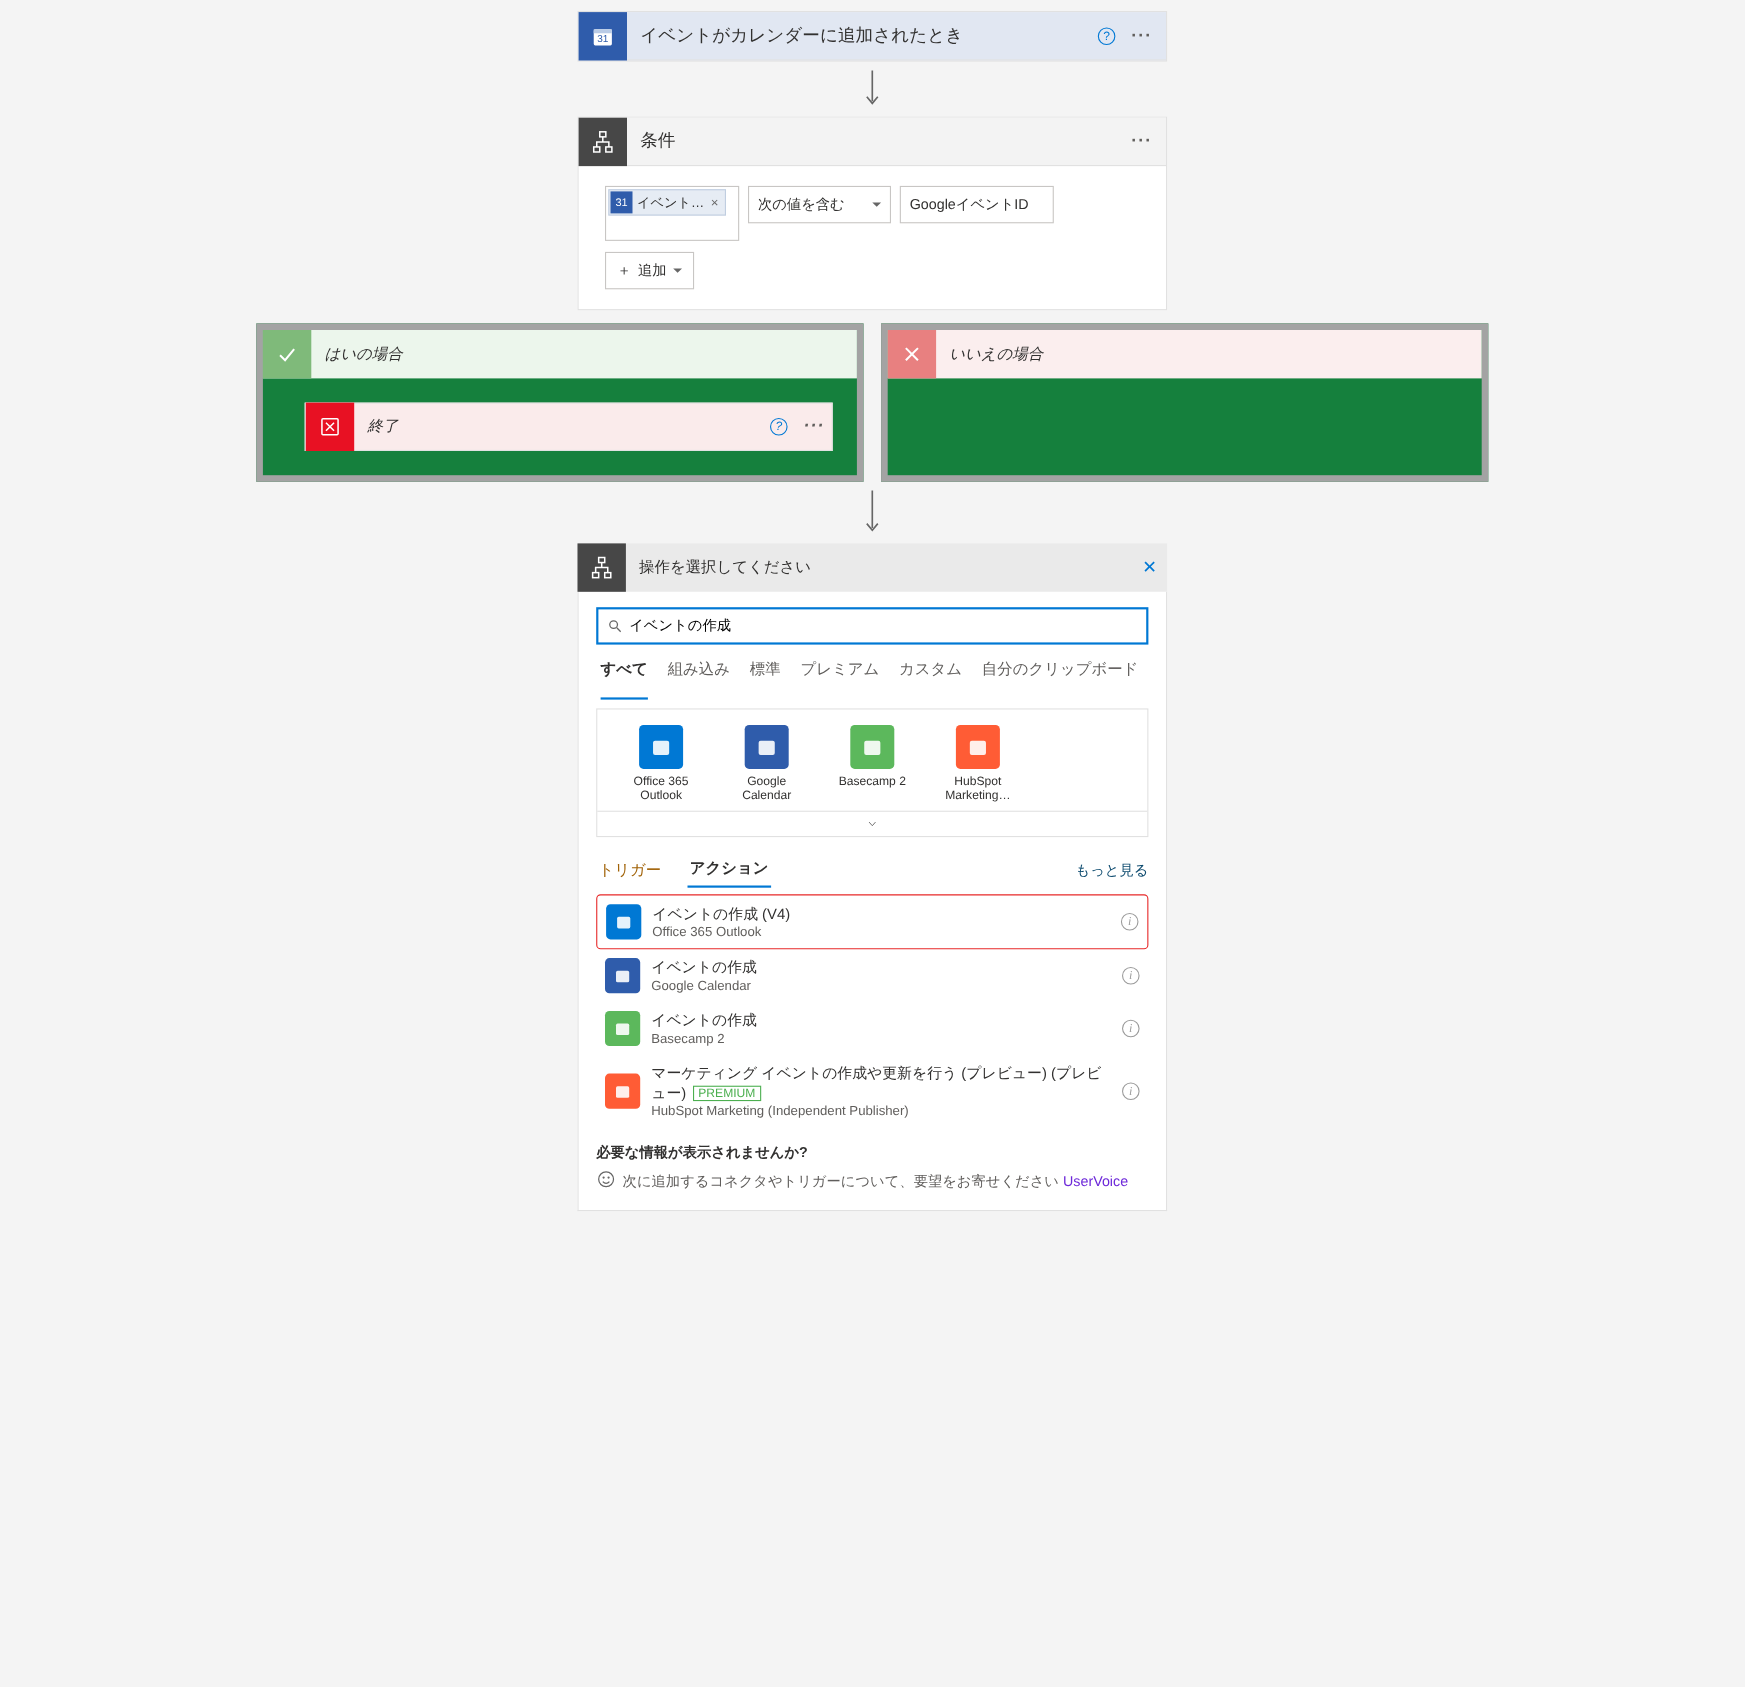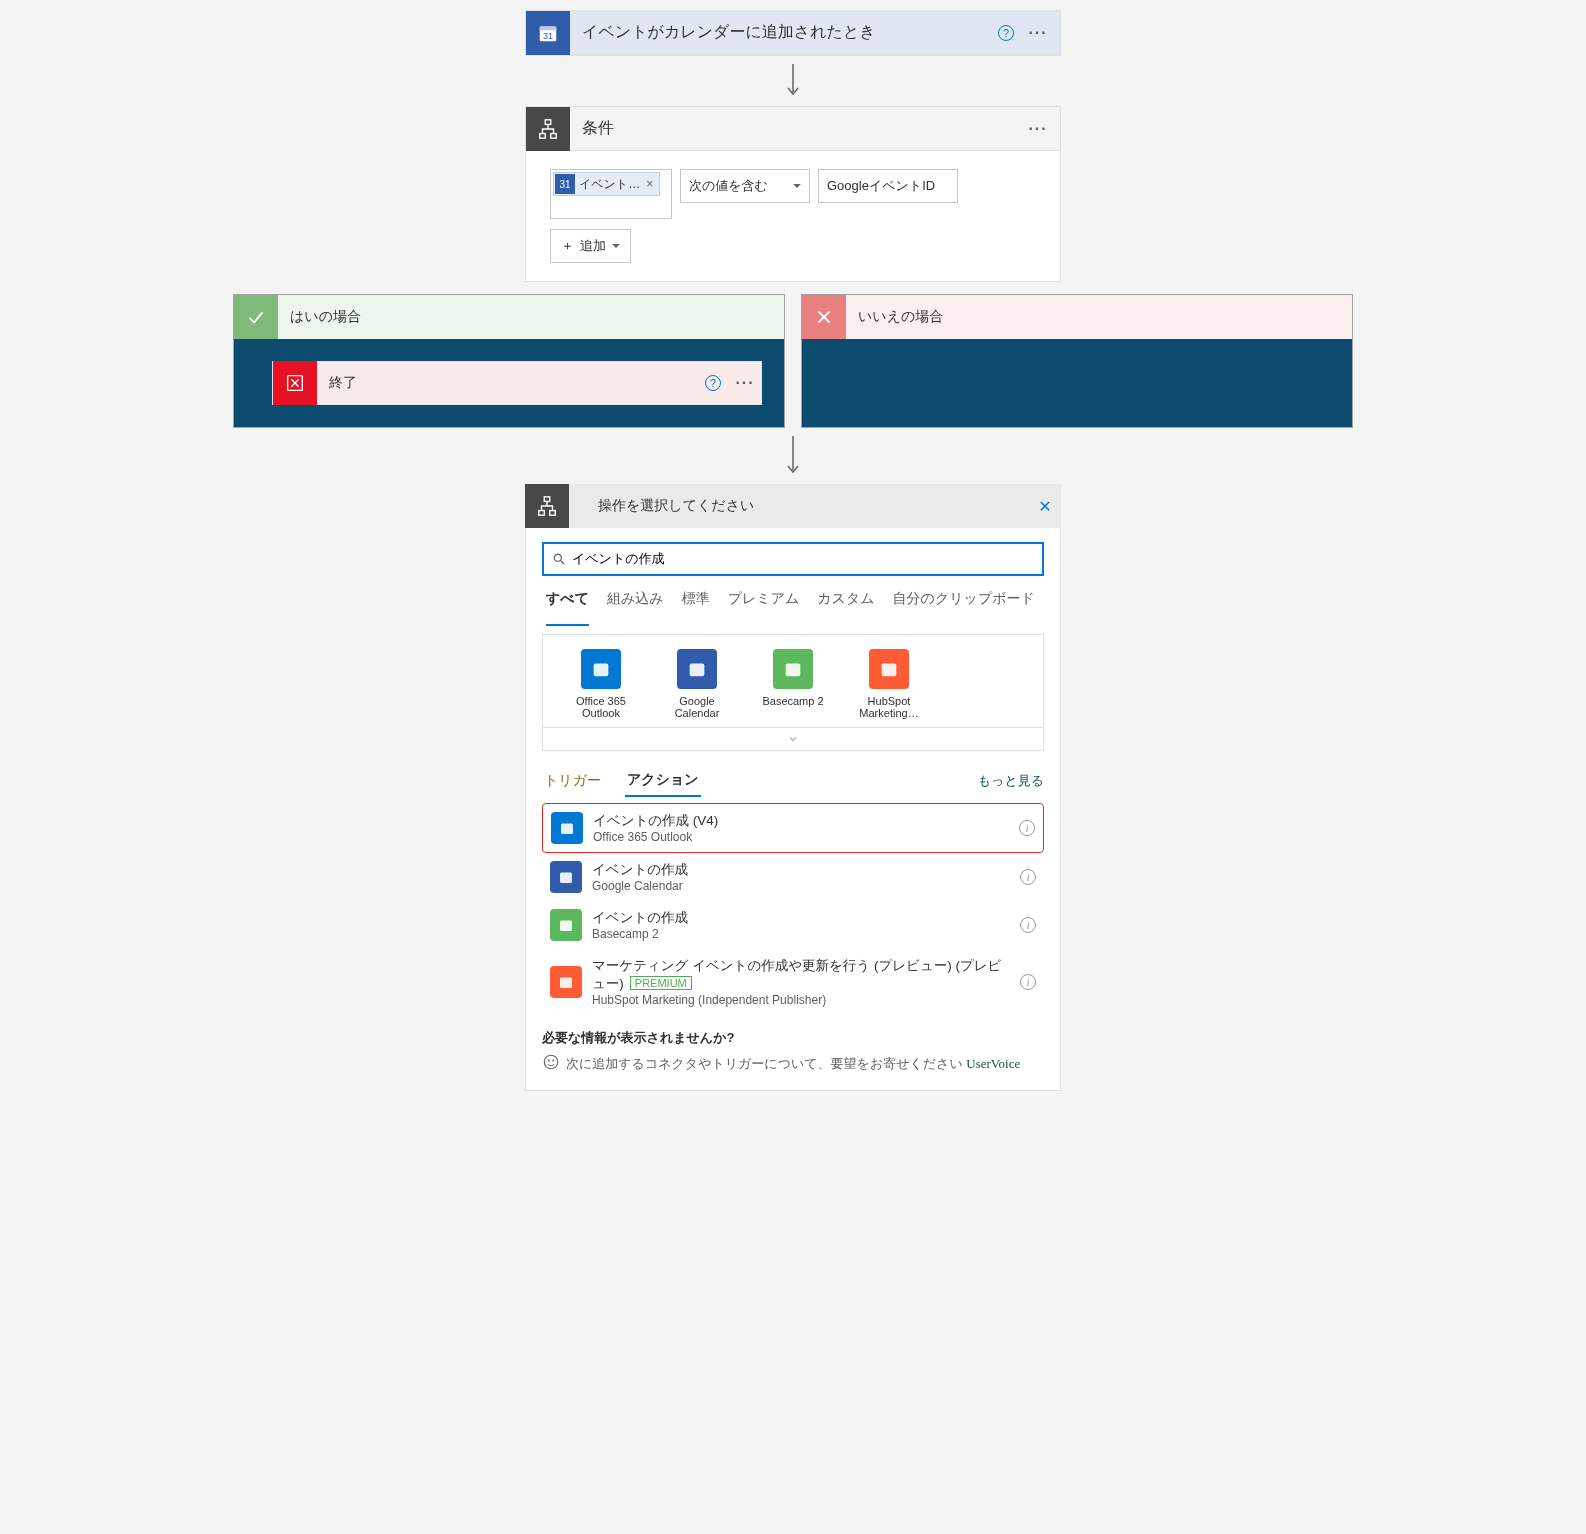--- a/index.html
+++ b/index.html
@@ -25,36 +25,36 @@
 .token { background:#e6ecf4; border:1px solid #c0cee0; display:inline-flex; align-items:center; font-size:12px; padding:1px 4px 1px 1px; gap:4px; }
 .token .tkimg { width:20px; height:20px; background:#2f5cab; display:flex; align-items:center; justify-content:center; color:#fff; font-size:10px; }
 .token .x { cursor:pointer; color:#666; padding:0 2px; }
 .op-select { border:1px solid #c8c6c4; height:34px; min-width:130px; padding:0 24px 0 8px; display:flex; align-items:center; position:relative; font-size:13px;}
 .op-select:after { content:""; position:absolute; right:8px; top:50%; border:4px solid transparent; border-top-color:#666; transform:translateY(-2px); }
 .val-field { border:1px solid #c8c6c4; height:34px; min-width:140px; padding:0 8px; display:flex; align-items:center; font-size:13px; }
 .add-btn { border:1px solid #c8c6c4; height:34px; padding:0 10px; display:inline-flex; align-items:center; gap:6px; font-size:13px; cursor:pointer; position:relative;}
 .add-btn:after { content:""; border:4px solid transparent; border-top-color:#666; margin-top:4px; }
 
 .branches { display:flex; gap:16px; margin-top:12px; }
-.branch { flex:1; background:#0c4a6e; border:1px solid #a3a3a3; }
+.branch { flex:1; background:#15803d; border:6px solid #a3a3a3;font-style:italic; }
 .branch-hdr { display:flex; align-items:center; height:44px; }
 .branch-hdr.yes { background:#ecf6ec; }
 .branch-hdr.no { background:#fbeeee; }
 .branch-hdr .check-tile { width:44px; height:44px; display:flex; align-items:center; justify-content:center; }
 .branch-body { padding:22px; min-height:80px; }
 
 .term-card { display:flex; border:1px solid #e1e1e1; background:#faebeb; height:44px; align-items:center;margin-left:16px; }
 .term-card .icon-tile { width:44px; height:44px; display:flex; align-items:center; justify-content:center; background:#e81123; }
 .term-card .title { flex:1; padding-left:12px; }
 .term-card .act { width:32px; height:32px; display:flex; align-items:center; justify-content:center; cursor:pointer; color:#605e5c;}
 
 .picker { width: 536px; margin: 0 auto; }
 .picker-hdr { display:flex; align-items:center; height:44px; background:#eaeaea; }
 .picker-hdr .icon-tile { width:44px; height:44px; display:flex; align-items:center; justify-content:center; background:#474747; }
-.picker-hdr .title { flex:1; padding-left:29px; }
+.picker-hdr .title { flex:1; padding-left:12px; }
 .picker-hdr .close { width:32px; color:#0078d4; cursor:pointer; text-align:center; font-size:16px;}
 .picker-body { background:#fff; border:1px solid #e1e1e1; border-top:none; padding:14px 16px 16px; }
 .search-box { border:2px solid #0078d4; display:flex; align-items:center; height:34px; padding:0 8px; gap:6px; }
 .search-box input { border:none; outline:none; flex:1; font-size:13px; }
 .tabs { display:flex; gap:18px; margin:14px 4px 0; font-size:14px; color:#605e5c; }
 .tabs .tab { padding-bottom:16px; cursor:pointer; }
 .tabs .tab.active { color:#323130; border-bottom:2px solid #0078d4; font-weight:600;}
 .conn-panel { border:1px solid #e1e1e1; margin-top:8px; }
 .conn-grid { display:flex; gap:24px; padding:14px 22px 8px; }
 .conn-item { width:72px; text-align:center; font-size:11px; cursor:pointer; }
@@ -68,21 +68,21 @@
 .action-item { display:flex; align-items:center; padding:8px 8px; gap:10px; border-radius:2px; cursor:pointer; }
 .action-item .aic { width:32px; height:32px; border-radius:4px; display:flex; align-items:center; justify-content:center; color:#fff; flex-shrink:0;}
 .action-item .atitle { font-size:13.5px; font-weight:400; }
 .action-item .asub { font-size:12px; color:#605e5c; }
 .action-item .badge { border:1px solid #4caf50; color:#4caf50; font-size:11px; padding:0 4px; margin-left:6px; display:inline-block; vertical-align:1px;}
 .action-item .info { margin-left:auto; color:#9b9b9b; }
 .action-item.highlight { border:1.5px solid #e72828; border-radius:4px; }
 .footer-note { margin-top:14px; font-size:13px; }
 .footer-note .q { font-weight:600; }
 .footer-note .row { display:flex; align-items:center; gap:6px; margin-top:6px; color:#605e5c; font-size:13px;}
-.footer-note a { color:#14532d; text-decoration:none;font-family:Liberation Serif, serif; }
+.footer-note a { color:#6d28d9; text-decoration:none; }
 
 .svg-q { width:16px; height:16px; border:1.2px solid #0078d4; border-radius:50%; display:flex; align-items:center; justify-content:center; color:#0078d4; font-size:11px; }
 .svg-info { width:16px; height:16px; border:1.2px solid #9b9b9b; border-radius:50%; display:flex; align-items:center; justify-content:center; color:#9b9b9b; font-size:11px; font-family:Georgia,serif; font-style:italic;}
 .dots { letter-spacing:1px; font-weight:bold; color:#605e5c; font-size:16px;}
 </style>
 </head>
 <body>
 
 <div class="canvas">
 

